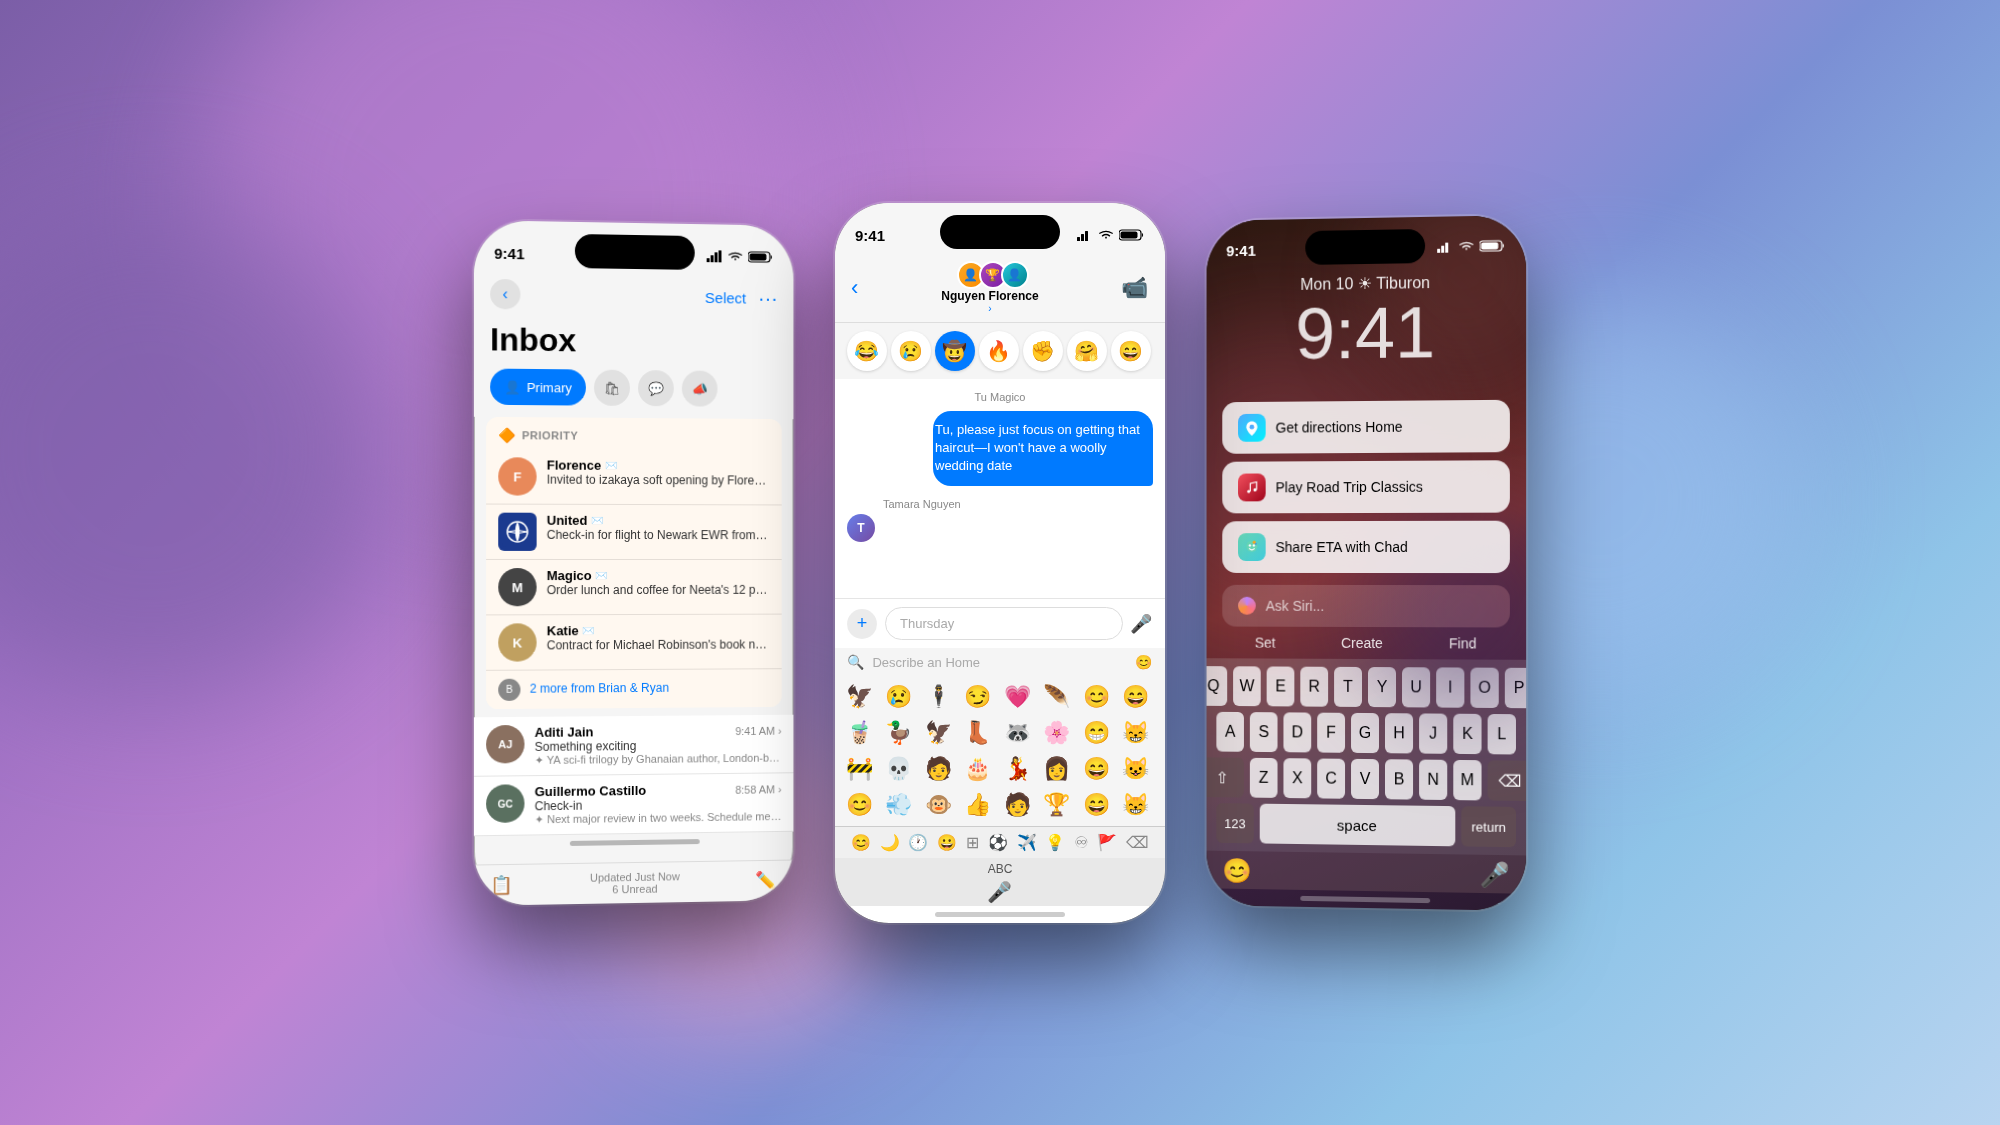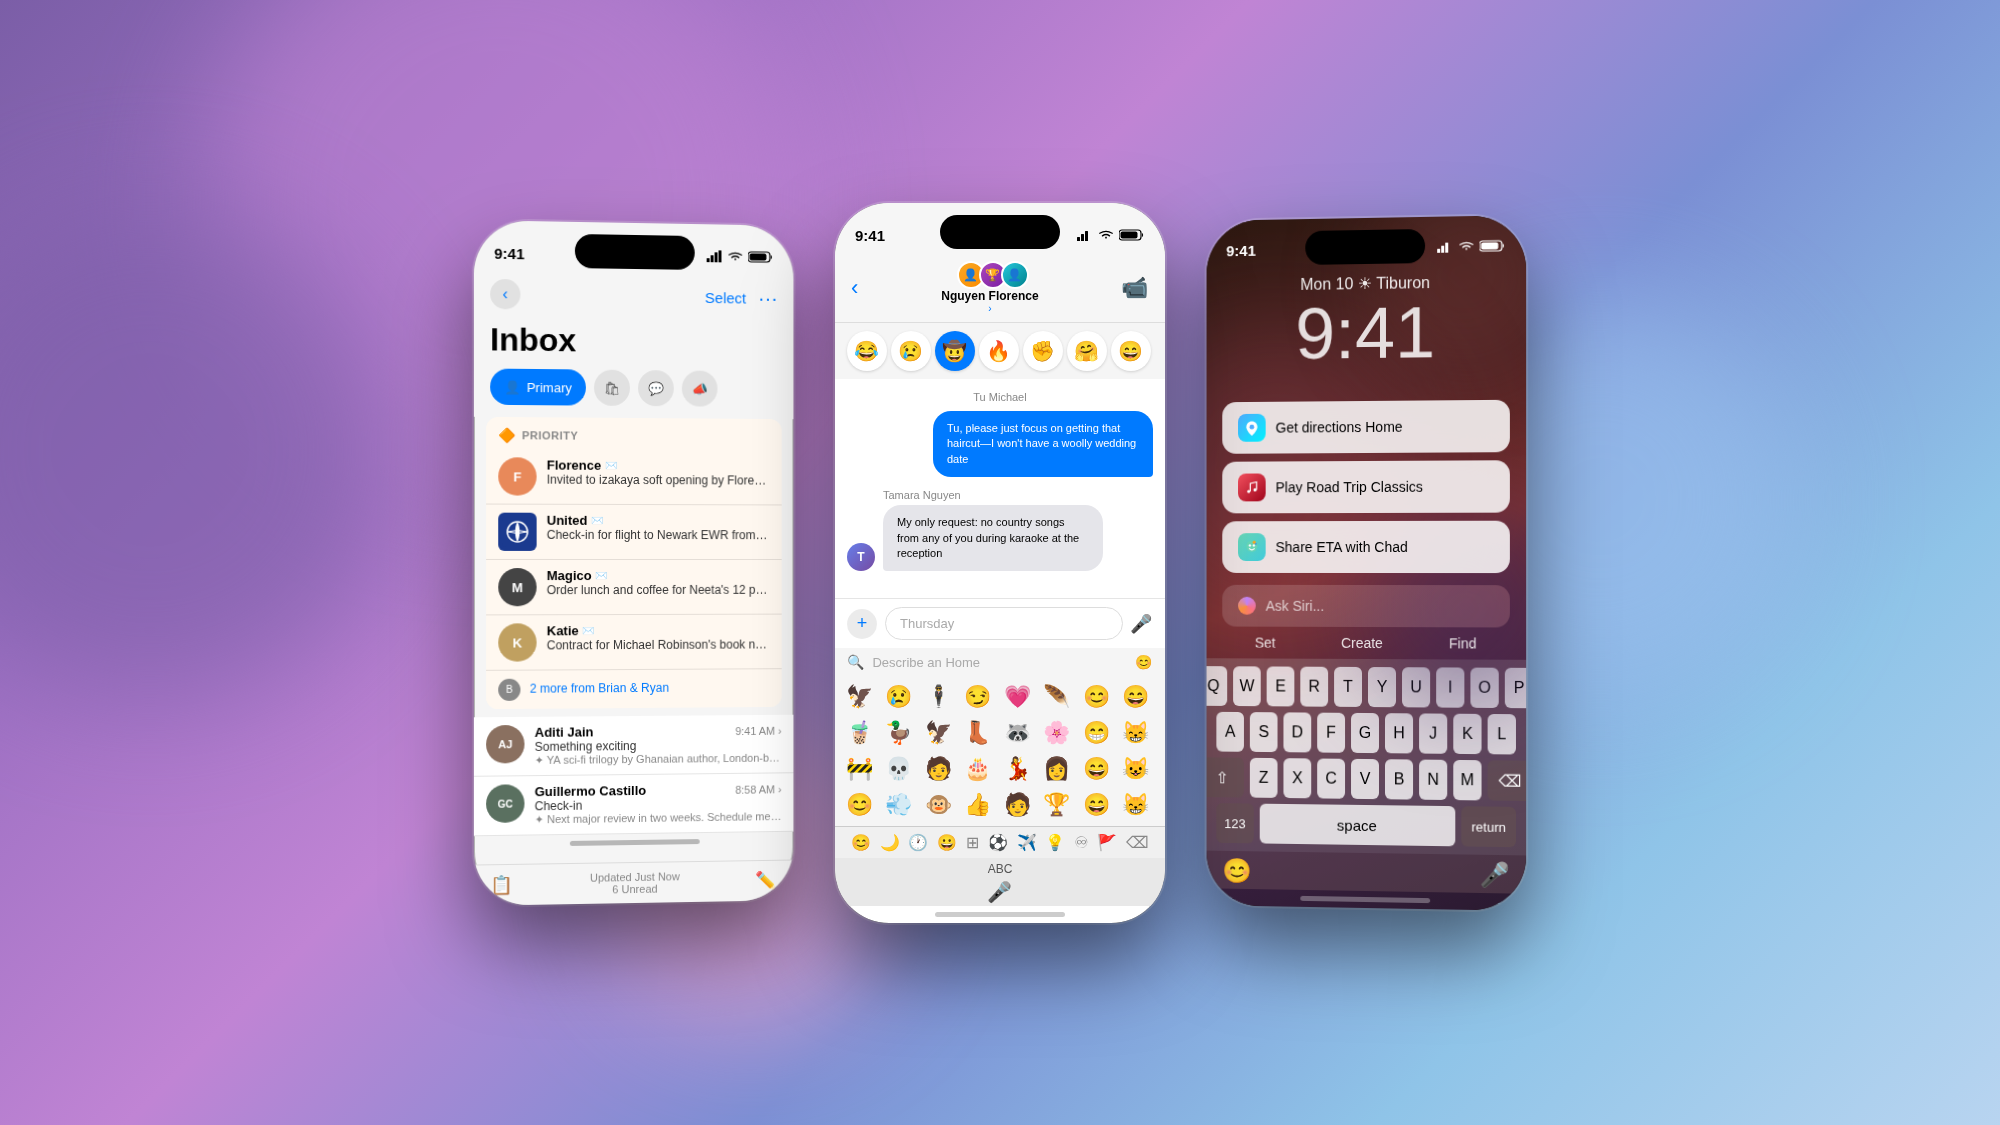--- a/index.html
+++ b/index.html
@@ -408,23 +408,23 @@
       align-items: center;
       justify-content: center;
       font-size: 12px;
       background: linear-gradient(135deg, #667eea, #764ba2);
       color: #fff;
       font-weight: 600;
     }
 
     .message-bubble {
       max-width: 220px;
-      padding: 10px 14px;
+      padding: 10px 2px;
       border-radius: 18px;
-      font-size: 11px;
+      font-size: 13px;
       line-height: 1.4;
     }
 
     .bubble-incoming {
       background: #e5e5ea;
       color: #000;
       border-bottom-left-radius: 4px;
     }
 
     .bubble-outgoing {
@@ -927,34 +927,31 @@
         <div class="emoji-reaction-btn">😂</div>
         <div class="emoji-reaction-btn">😢</div>
         <div class="emoji-reaction-btn active">🤠</div>
         <div class="emoji-reaction-btn">🔥</div>
         <div class="emoji-reaction-btn">✊</div>
         <div class="emoji-reaction-btn">🤗</div>
         <div class="emoji-reaction-btn">😄</div>
       </div>
 
       <div class="messages-body">
-        <div style="text-align:center;font-size:11px;color:#888;margin-bottom:8px;">Tu Michael</div>
+        <div style="text-align:center;font-size:11px;color:#888;margin-bottom:8px;">Tu Magico</div>
 
         <div class="message-bubble-row outgoing">
           <div class="message-bubble bubble-outgoing">
             Tu, please just focus on getting that haircut—I won't have a woolly wedding date
           </div>
         </div>
 
         <div style="font-size:11px;color:#888;margin-bottom:4px;margin-left:36px;">Tamara Nguyen</div>
         <div class="message-bubble-row incoming">
           <div class="bubble-avatar">T</div>
-          <div class="message-bubble bubble-incoming">
-            My only request: no country songs from any of you during karaoke at the reception
-          </div>
         </div>
       </div>
 
       <div class="messages-input-area">
         <div class="msg-add-btn">+</div>
         <div class="msg-input">Thursday</div>
         <span class="msg-mic-btn">🎤</span>
       </div>
 
       <div class="emoji-search-bar">

